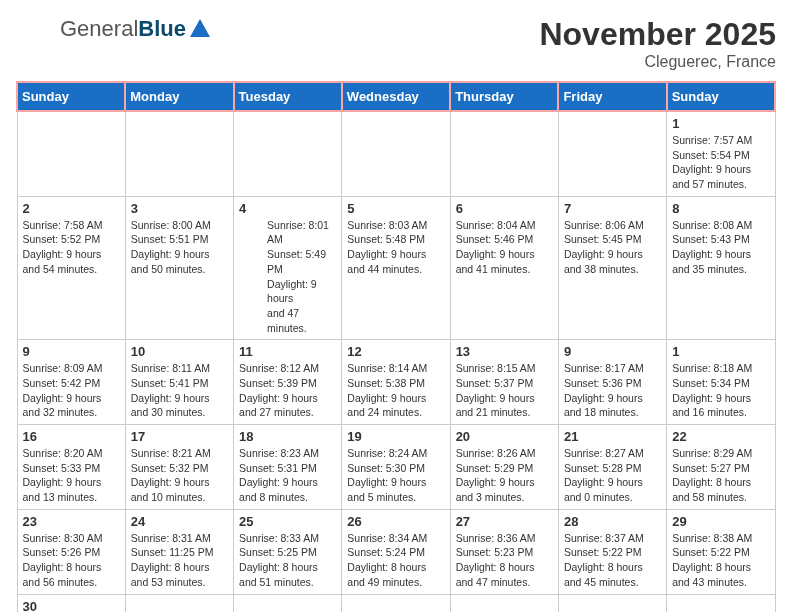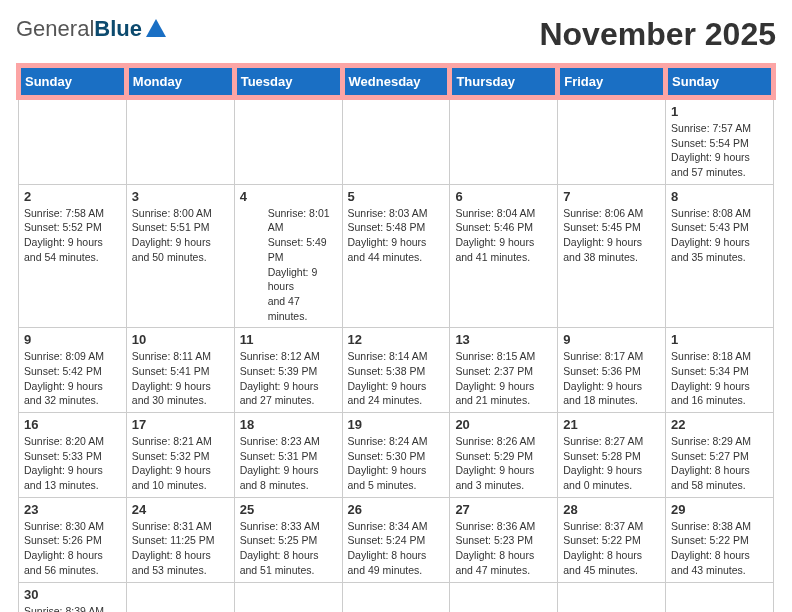--- a/index.html
+++ b/index.html
@@ -20,20 +20,21 @@
       display: flex;
       flex-direction: column;
       align-items: flex-start;
     }
     .logo-text {
       display: flex;
       align-items: center;
       font-size: 22px;
       font-weight: normal;
       color: #333;
+      margin-left: 44px;
     }
     .logo-general { font-weight: normal; color: #555; }
     .logo-blue { font-weight: bold; color: #0c4a6e; }
     .logo-triangle {
       width: 0; height: 0;
       border-left: 10px solid transparent;
       border-right: 10px solid transparent;
       border-bottom: 18px solid #1a6fc4;
       margin-left: 4px;
       margin-bottom: 2px;
@@ -56,21 +57,21 @@
       border-collapse: collapse;
       border: 1px solid #ccc;
     }
     .calendar th {
       background: #1a6fc4;
       color: #fff;
       font-size: 13px;
       font-weight: bold;
       padding: 6px 4px;
       text-align: left;
-      border: 5px solid #fca5a5;
+      border: 2px solid #fca5a5;
     }
     .calendar td {
       border: 1px solid #ccc;
       vertical-align: top;
       padding: 4px 5px;
       width: 107px;
       min-height: 80px;
       background: #fff;
       font-size: 11px;
       color: #333;
@@ -100,20 +101,21 @@
 <div class="header">
   <div class="logo">
     <div class="logo-text">
       <span class="logo-general">General</span>
       <span class="logo-blue">Blue</span>
       <div class="logo-triangle"></div>
     </div>
   </div>
   <div class="title-section">
     <div class="month-title">November 2025</div>
+    <div class="location">Cleguerec, France</div>
   </div>
 </div>
 
 <table class="calendar">
   <thead>
     <tr>
     <th>Sunday</th>
         <th>Monday</th>
         <th>Tuesday</th>
         <th>Wednesday</th>
@@ -214,21 +216,21 @@
         <td>
           <span class="day-num">12</span>
           <div class="day-info" style="white-space: pre-line;">Sunrise: 8:14 AM
 Sunset: 5:38 PM
 Daylight: 9 hours
 and 24 minutes.</div>
         </td>
         <td>
           <span class="day-num">13</span>
           <div class="day-info" style="white-space: pre-line;">Sunrise: 8:15 AM
-Sunset: 2:37 PM
+Sunset: 5:37 PM
 Daylight: 9 hours
 and 21 minutes.</div>
         </td>
         <td>
           <span class="day-num">9</span>
           <div class="day-info" style="white-space: pre-line;">Sunrise: 8:17 AM
 Sunset: 5:36 PM
 Daylight: 9 hours
 and 18 minutes.</div>
         </td>

